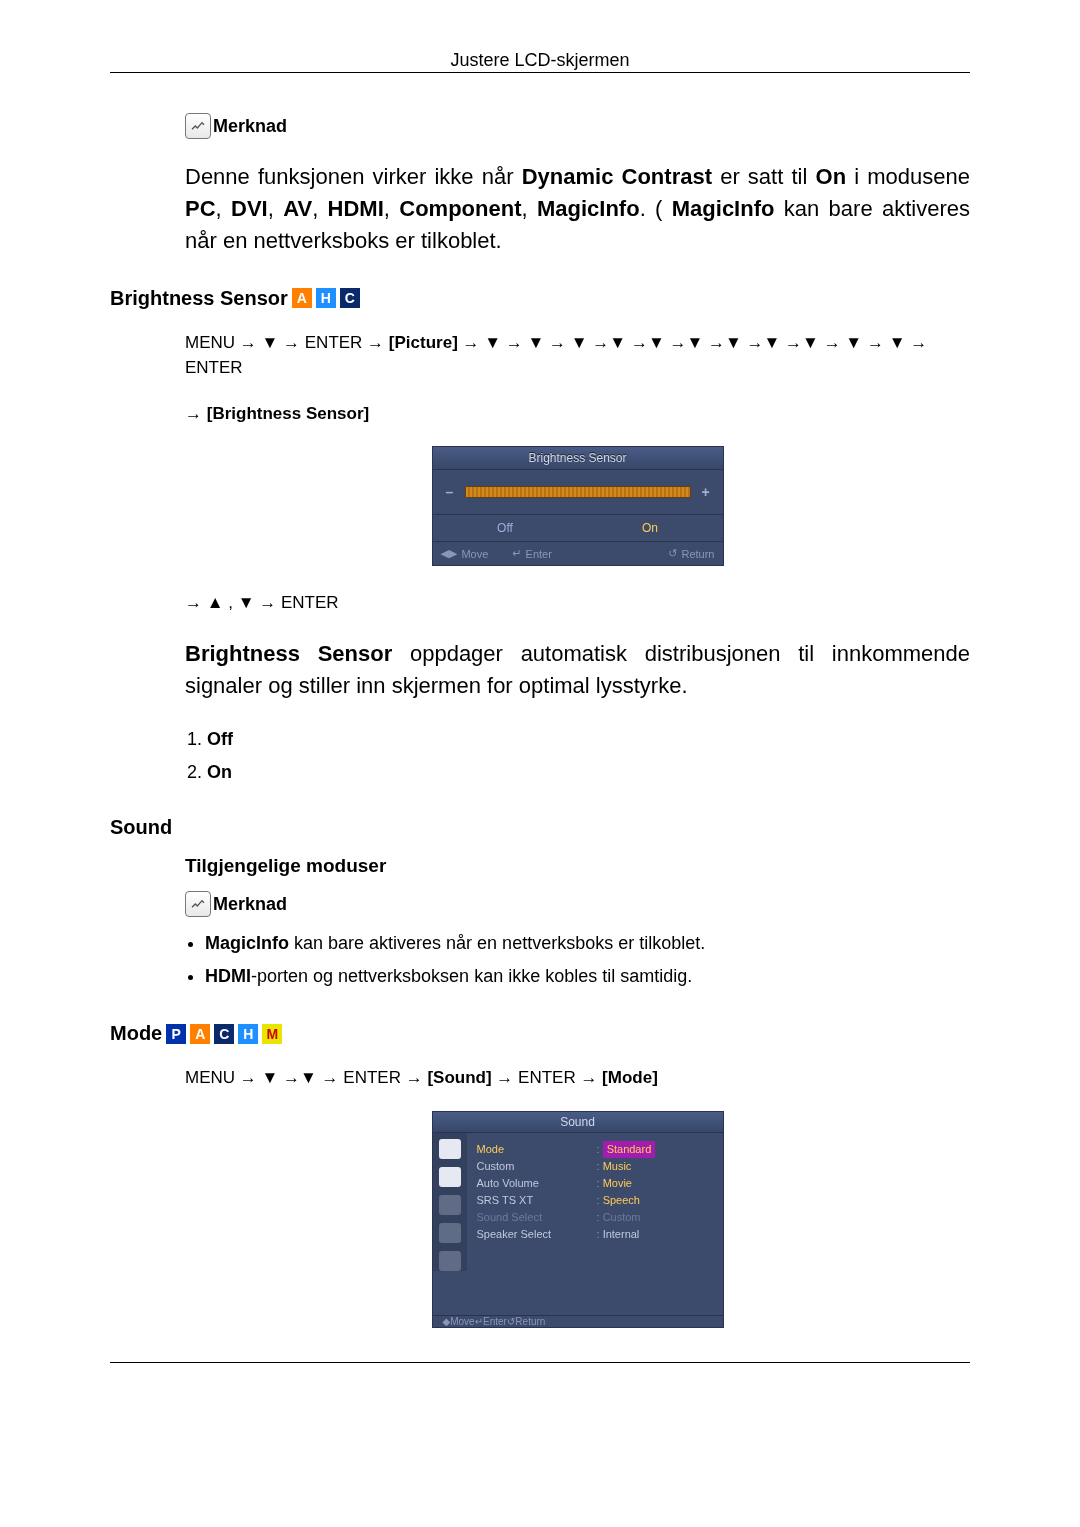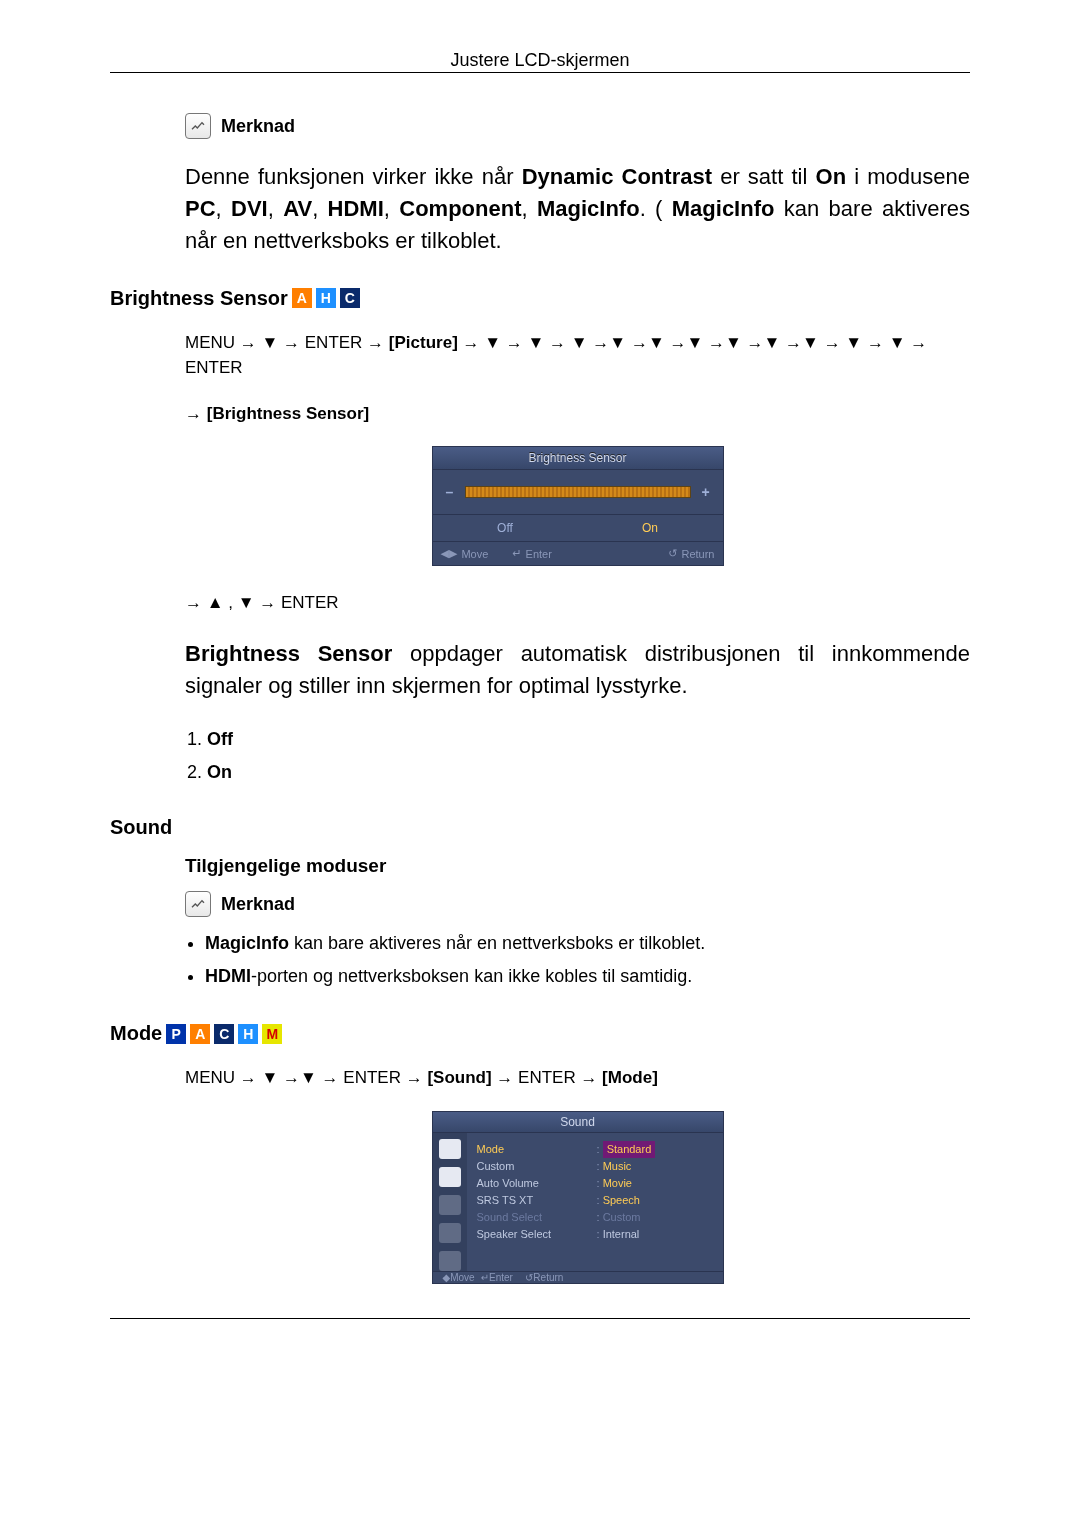--- a/index.html
+++ b/index.html
@@ -22,21 +22,21 @@
     border: none;
     border-top: 1px solid #000;
     margin: 0 0 40px 0;
   }
   .content-block {
     margin-left: 75px;
   }
   .note-row {
     display: flex;
     align-items: center;
-    gap: 10px;
+    gap: 2px;
     margin-bottom: 10px;
   }
   .note-icon {
     width: 24px;
     height: 24px;
     border: 1px solid #777;
     border-radius: 4px;
     background: linear-gradient(#fff,#e8e8e8);
     display: flex;
     align-items: center;
@@ -232,30 +232,31 @@
   .osd2-col { flex: 1; font-size: 11px; line-height: 1.55; }
   .osd2-col .row { white-space: nowrap; }
   .hl { color: #ffcc55; }
   .gray { color: #6c7aa0; }
   .osd2-col.right .row::before {
     content: ": ";
     color: #8a97b8;
   }
   .osd2-col.right .sel-bg {
     display: inline-block;
-    background: #701a75;
+    background: #a21caf;
     padding: 0 4px;
   }
   .osd2-footer {
     display: flex;
     padding: 0 10px;
     font-size: 10px;
     color: #8a97b8;
-    gap: 6px;
+    gap: 0;
     border-top: 1px solid #2a3450;
+    margin-top: 44px;
   }
   hr.hr-bottom {
     border: none;
     border-top: 1px solid #000;
     margin: 34px 0 0 0;
   }
 </style>
 </head>
 <body>
 

